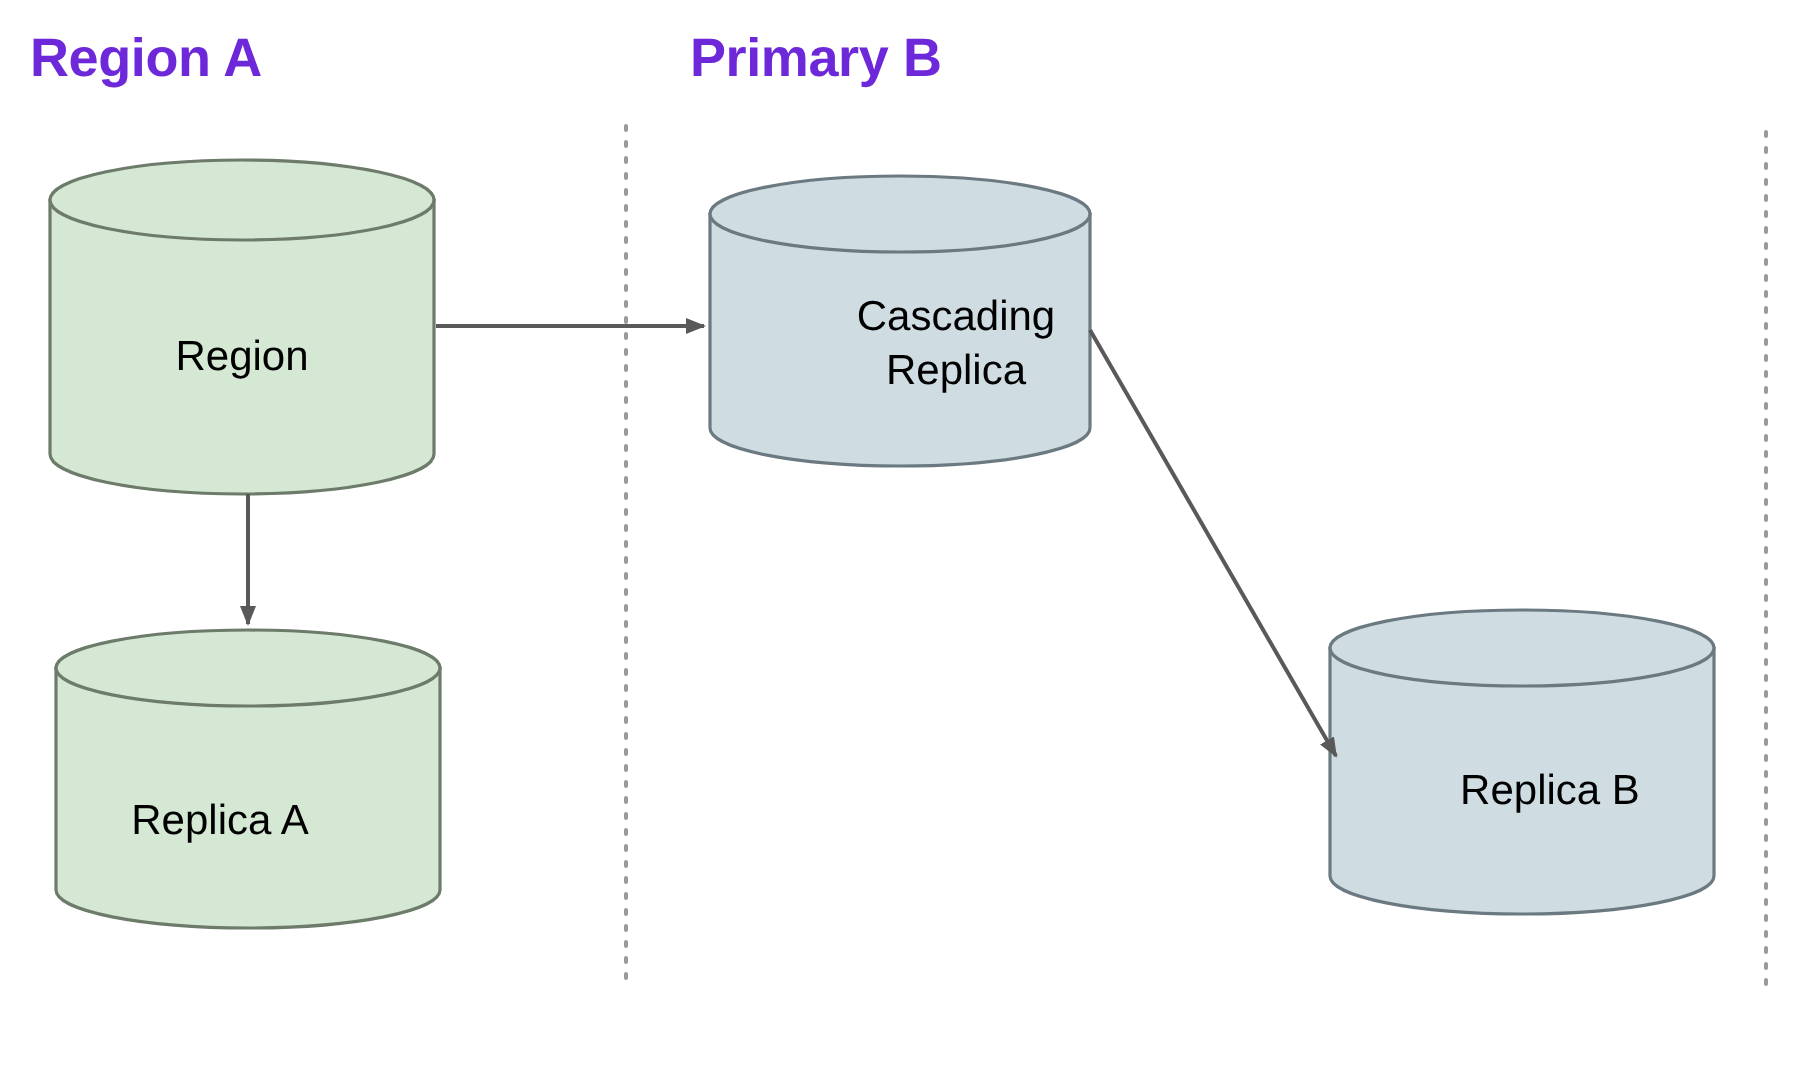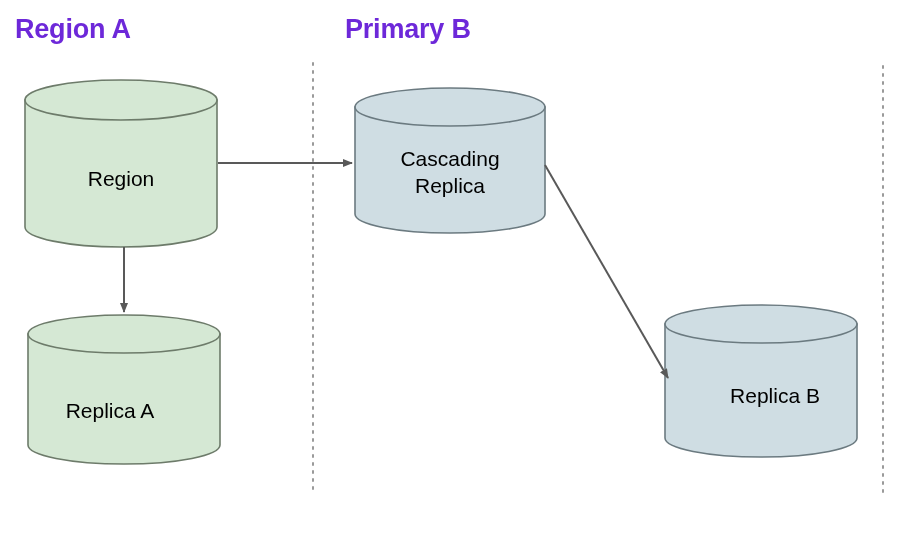--- a/index.html
+++ b/index.html
@@ -89,18 +89,18 @@
 
     <line x1="124" y1="247" x2="124" y2="312" stroke="#595959" stroke-width="2" marker-end="url(#arrowhead)"></line>
 
     <line x1="545" y1="165" x2="668" y2="378" stroke="#595959" stroke-width="2" marker-end="url(#arrowhead)"></line>
   </svg>
 
   <div class="db-label" style="left:25px; top:166px; width:192px;">Region</div>
 
   <div class="db-label" style="left:28px; top:398px; width:164px;">Replica A</div>
 
-  <div class="db-label" style="left:355px; top:146px; width:190px;">Cascading
+  <div class="db-label" style="left:355px; top:146px; width:190px;padding-left:28px;">Cascading
 Replica</div>
 
   <div class="db-label" style="left:665px; top:383px; width:220px;">Replica B</div>
 
 </div>
 
 </body></html>

